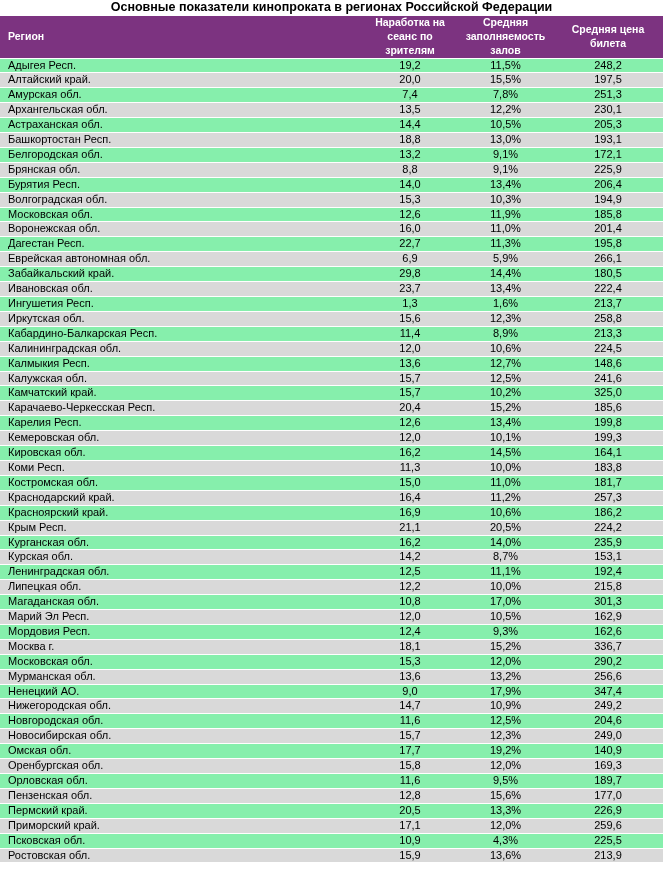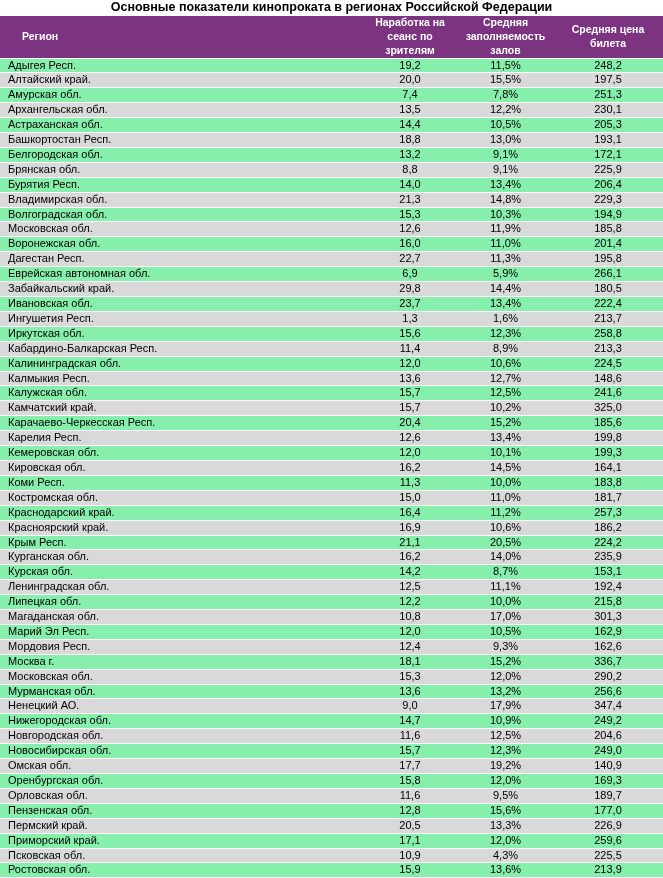--- a/index.html
+++ b/index.html
@@ -36,21 +36,21 @@
     background: #7C3380;
     color: #ffffff;
     font-size: 10.5px;
     font-weight: bold;
     height: 42px;
     vertical-align: middle;
     line-height: 1.3;
     padding: 0 6px;
     border-bottom: 1px solid #ffffff;
   }
-  th.col-region { text-align: left; padding-left: 22px; }
+  th.col-region { text-align: left; padding-left: 8px; }
   th.col-num { text-align: center; }
   tbody td {
     font-size: 11px;
     color: #000000;
     height: 13.9px;
     line-height: 13.9px;
     padding: 0;
     border-bottom: 1px solid #ffffff;
     white-space: nowrap;
     overflow: hidden;
@@ -129,26 +129,20 @@
           <td class="col-num">9,1%</td>
           <td class="col-num">225,9</td>
         </tr>
         <tr>
           <td class="col-region">Бурятия Респ.</td>
           <td class="col-num">14,0</td>
           <td class="col-num">13,4%</td>
           <td class="col-num">206,4</td>
         </tr>
         <tr>
-          <td class="col-region">Владимирская обл.</td>
-          <td class="col-num">21,3</td>
-          <td class="col-num">14,8%</td>
-          <td class="col-num">229,3</td>
-        </tr>
-        <tr>
           <td class="col-region">Волгоградская обл.</td>
           <td class="col-num">15,3</td>
           <td class="col-num">10,3%</td>
           <td class="col-num">194,9</td>
         </tr>
         <tr>
           <td class="col-region">Московская обл.</td>
           <td class="col-num">12,6</td>
           <td class="col-num">11,9%</td>
           <td class="col-num">185,8</td>

